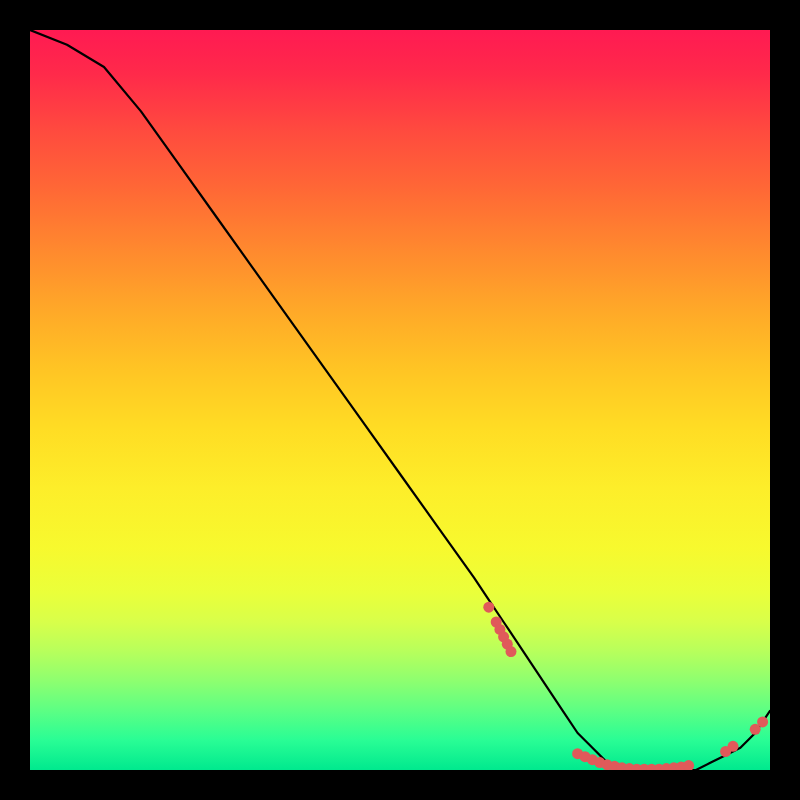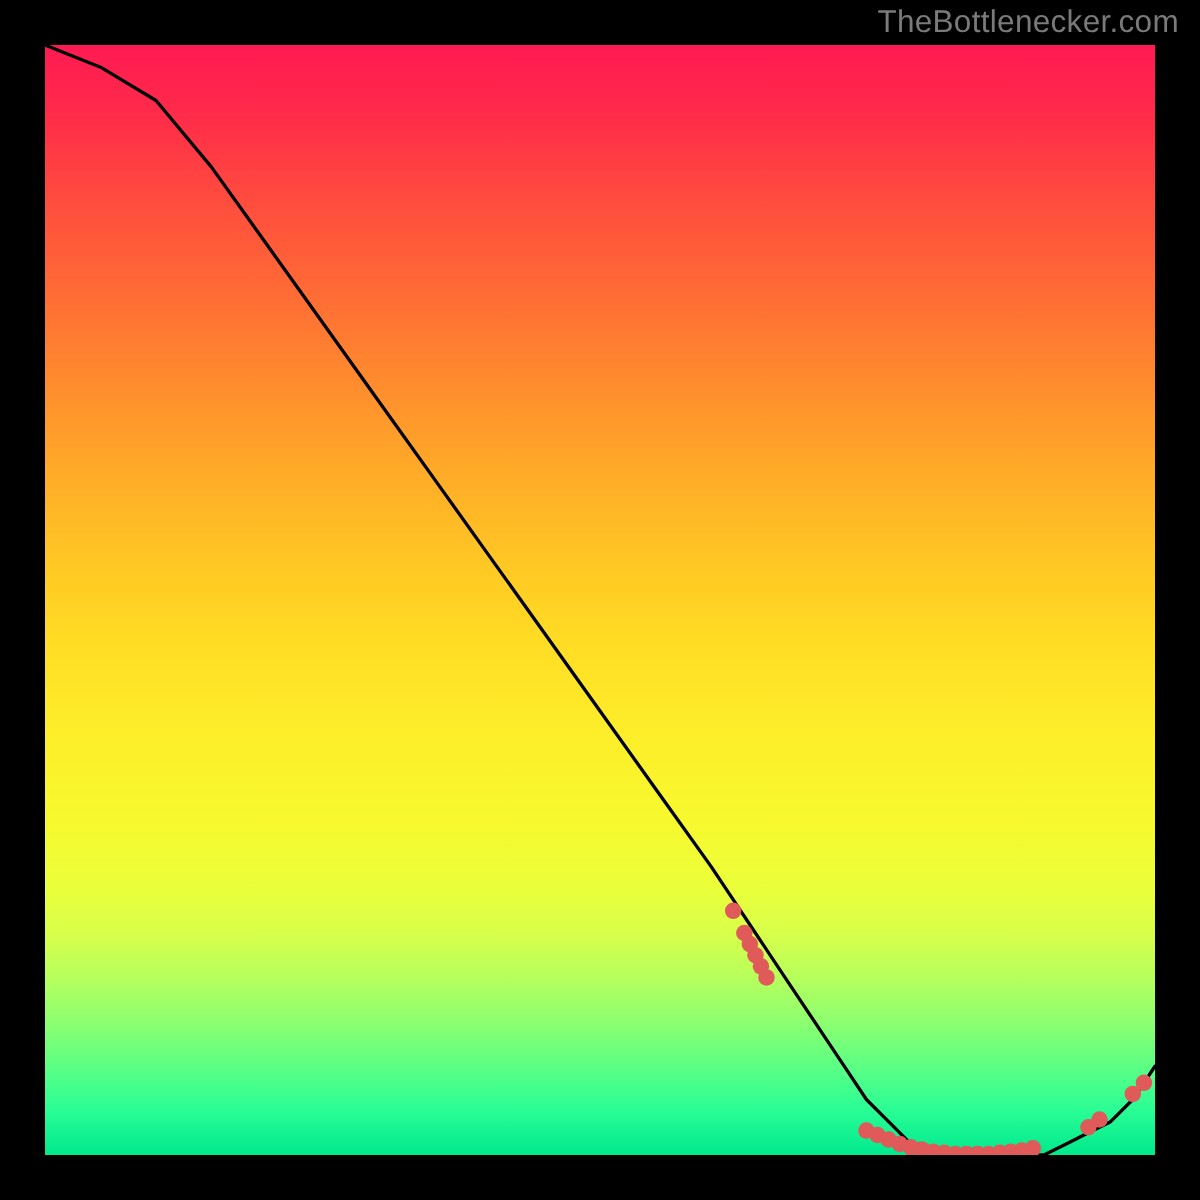--- a/index.html
+++ b/index.html
@@ -59,21 +59,20 @@
     top: 0;
     width: 740px;
     height: 740px;
   }
 </style>
 </head>
 <body>
 
 <div class="stage">
 
-  <div class="attribution">TheBottlenecker.com</div>
 
   <div class="plot">
     <svg class="overlay" viewBox="0 0 740 740" preserveAspectRatio="none">
       <path id="curve-path" fill="none" stroke="#000000" stroke-width="2.2" stroke-linejoin="round" stroke-linecap="round" d="M0.00 0.00 L37.00 14.80 L74.00 37.00 L111.00 81.40 L148.00 133.20 L185.00 185.00 L222.00 236.80 L259.00 288.60 L296.00 340.40 L333.00 392.20 L370.00 444.00 L407.00 495.80 L444.00 547.60 L458.80 569.80 L473.60 592.00 L488.40 614.20 L503.20 636.40 L518.00 658.60 L532.80 680.80 L547.60 703.00 L562.40 717.80 L577.20 732.60 L592.00 740.00 L606.80 740.00 L621.60 740.00 L636.40 740.00 L651.20 740.00 L666.00 740.00 L680.80 732.60 L695.60 725.20 L710.40 717.80 L725.20 703.00 L740.00 680.80"></path>
       <g id="points-group">
           <circle cx="458.80" cy="577.20" r="5.5" fill="#e05a5a"></circle>
           <circle cx="466.20" cy="592.00" r="5.5" fill="#e05a5a"></circle>
           <circle cx="469.90" cy="599.40" r="5.5" fill="#e05a5a"></circle>
           <circle cx="473.60" cy="606.80" r="5.5" fill="#e05a5a"></circle>
           <circle cx="477.30" cy="614.20" r="5.5" fill="#e05a5a"></circle>

